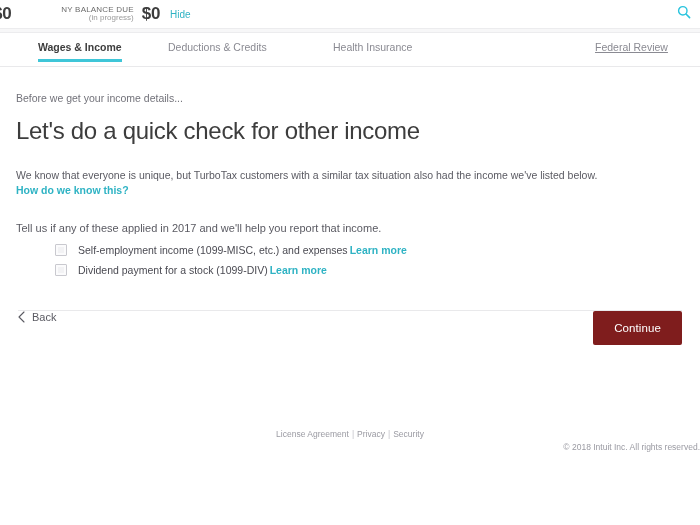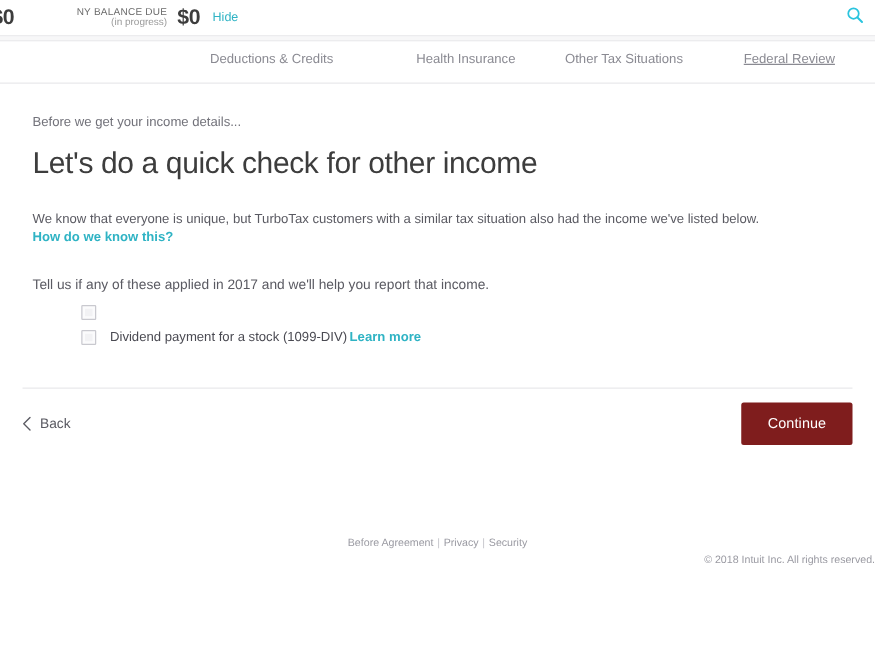--- a/index.html
+++ b/index.html
@@ -122,21 +122,21 @@
     background: #3fc6d8;
   }
   .tab-0 { left: 38px; }
   .tab-1 { left: 168px; }
   .tab-2 { left: 333px; }
   .tab-3 { left: 452px; }
   .tab-4 { left: 595px; text-decoration: underline; }
 
   
   .main {
-    padding: 0 26px;
+    padding: 0 16px;
   }
   .eyebrow {
     font-size: 10.5px;
     color: #72727a;
     margin-top: 25px;
   }
   .page-title {
     font-size: 24px;
     font-weight: normal;
     color: #3d3d3d;
@@ -199,21 +199,21 @@
     background: #e9e9eb;
     margin: 34px 18px 0 18px;
   }
 
   
   .actions {
     position: relative;
     height: 56px;
     margin: 0 18px;
     display: flex;
-    align-items: center;
+    align-items: flex-start;
     justify-content: space-between;
   }
   .back-link {
     display: flex;
     align-items: center;
     font-size: 11px;
     color: #5a5a62;
     cursor: pointer;
     text-decoration: none;
   }
@@ -276,46 +276,49 @@
       <svg width="14" height="14" viewBox="0 0 14 14">
         <circle cx="5.8" cy="5.8" r="4.2" fill="none" stroke="#2ac4de" stroke-width="1.4"></circle>
         <line x1="9" y1="9" x2="12.6" y2="12.6" stroke="#2ac4de" stroke-width="1.6" stroke-linecap="round"></line>
       </svg>
     </span>
   </div>
 </div>
 <div class="header-shade"></div>
 
 <div class="tabs">
+  <div class="tab tab-0 active">
+    <span>Wages &amp; Income</span>
+  </div>
   <div class="tab tab-1">
     <span>Deductions &amp; Credits</span>
   </div>
   <div class="tab tab-2">
     <span>Health Insurance</span>
-  </div>
-  <div class="tab tab-3">
-    <span>Other Tax Situations</span>
   </div>
   <div class="tab tab-4">
     <span>Federal Review</span>
   </div>
 </div>
 
 <div class="main">
   <div class="eyebrow">Before we get your income details...</div>
   <h1 class="page-title">Let's do a quick check for other income</h1>
   <div class="intro">
     <span>We know that everyone is unique, but TurboTax customers with a similar tax situation also had the income we've listed below.</span><br>
     <a class="link-teal">How do we know this?</a>
   </div>
   <div class="instruction">Tell us if any of these applied in 2017 and we'll help you report that income.</div>
 
   <div class="options">
     <div class="option-row">
       <span class="checkbox"></span>
+      <span class="option-label">
+        <span>Self-employment income (1099-MISC, etc.) and expenses</span><a class="link-teal">Learn more</a>
+      </span>
     </div>
     <div class="option-row">
       <span class="checkbox"></span>
       <span class="option-label">
         <span>Dividend payment for a stock (1099-DIV)</span><a class="link-teal">Learn more</a>
       </span>
     </div>
   </div>
 </div>
 
@@ -328,16 +331,16 @@
         <polyline points="6,1 1,6 6,11" fill="none" stroke="#5a5a62" stroke-width="1.1" stroke-linecap="round" stroke-linejoin="round"></polyline>
       </svg>
     </span>
     <span>Back</span>
   </a>
   <button class="continue-btn">Continue</button>
 </div>
 
 <div class="footer">
   <div class="footer-links">
-    <a>Before Agreement</a><span class="footer-sep">|</span><a>Privacy</a><span class="footer-sep">|</span><a>Security</a>
+    <a>License Agreement</a><span class="footer-sep">|</span><a>Privacy</a><span class="footer-sep">|</span><a>Security</a>
   </div>
   <div class="footer-copy">© 2018 Intuit Inc. All rights reserved.</div>
 </div>
 
 </body></html>

